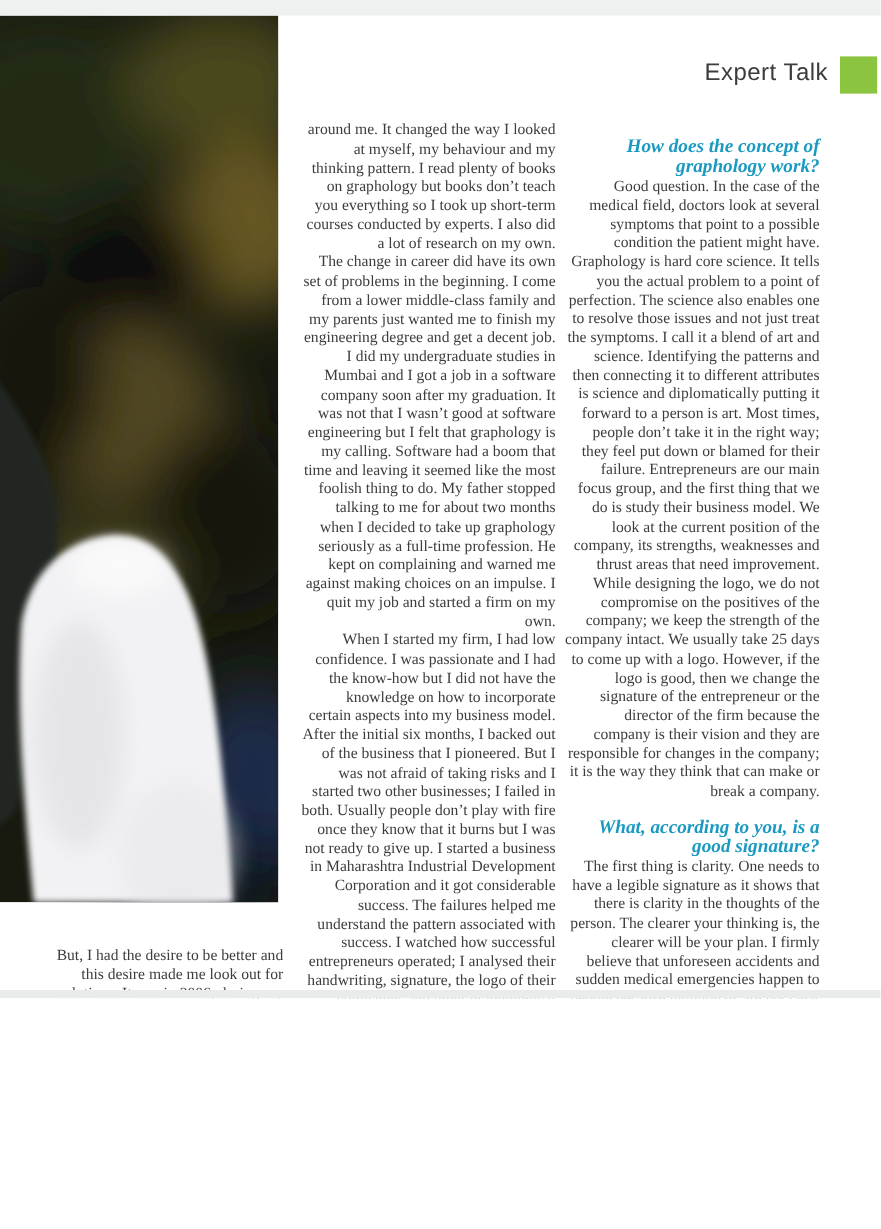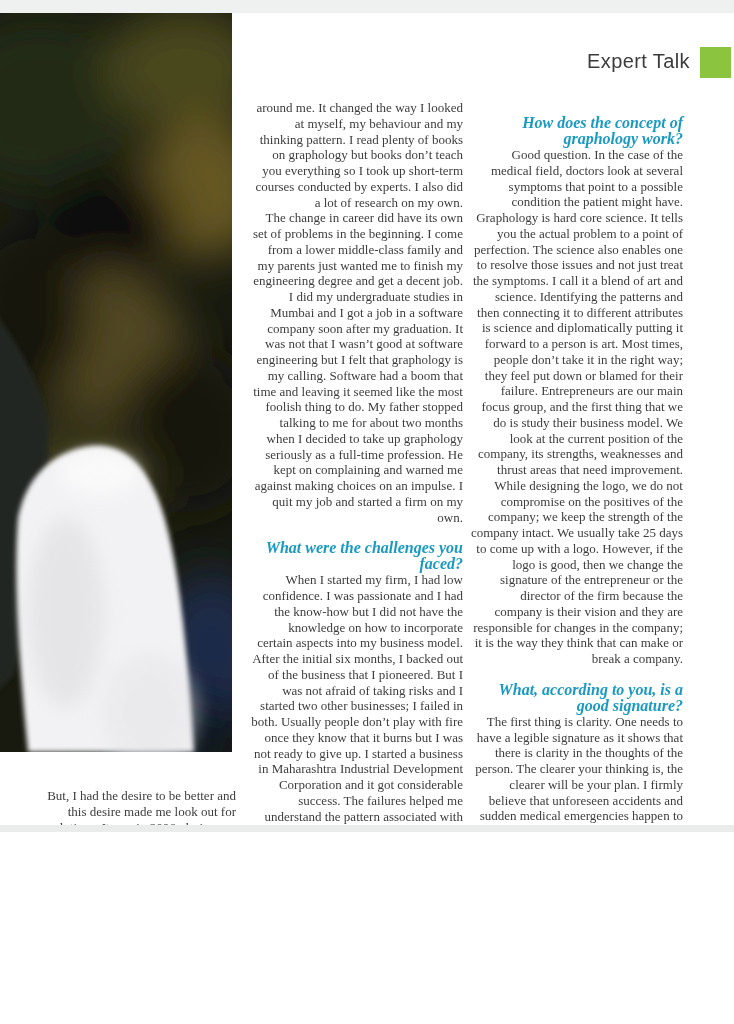--- a/index.html
+++ b/index.html
@@ -83,21 +83,20 @@
       </g>
     </svg>
   </div>
 
   <div class="header-title">Expert Talk</div>
   <div class="accent-square"></div>
 
   <div class="col col-mid">
       <p class="body-para">around me. It changed the way I looked at myself, my behaviour and my thinking pattern. I read plenty of books on graphology but books don’t teach you everything so I took up short-term courses conducted by experts. I also did a lot of research on my own.</p>
       <p class="body-para">The change in career did have its own set of problems in the beginning. I come from a lower middle-class family and my parents just wanted me to finish my engineering degree and get a decent job. I did my undergraduate studies in Mumbai and I got a job in a software company soon after my graduation. It was not that I wasn’t good at software engineering but I felt that graphology is my calling. Software had a boom that time and leaving it seemed like the most foolish thing to do. My father stopped talking to me for about two months when I decided to take up graphology seriously as a full-time profession. He kept on complaining and warned me against making choices on an impulse. I quit my job and started a firm on my own.</p>
-      <h3 class="q-heading">What were the challenges you faced?</h3>
       <p class="body-para">When I started my firm, I had low confidence. I was passionate and I had the know-how but I did not have the knowledge on how to incorporate certain aspects into my business model. After the initial six months, I backed out of the business that I pioneered. But I was not afraid of taking risks and I started two other businesses; I failed in both. Usually people don’t play with fire once they know that it burns but I was not ready to give up. I started a business in Maharashtra Industrial Development Corporation and it got considerable success. The failures helped me understand the pattern associated with success. I watched how successful entrepreneurs operated; I analysed their handwriting, signature, the logo of their companies and other graphological aspects that were associated with their success. It took</p>
     </div>
   <div class="col col-right">
       <h3 class="q-heading">How does the concept of graphology work?</h3>
       <p class="body-para">Good question. In the case of the medical field, doctors look at several symptoms that point to a possible condition the patient might have. Graphology is hard core science. It tells you the actual problem to a point of perfection. The science also enables one to resolve those issues and not just treat the symptoms. I call it a blend of art and science. Identifying the patterns and then connecting it to different attributes is science and diplomatically putting it forward to a person is art. Most times, people don’t take it in the right way; they feel put down or blamed for their failure. Entrepreneurs are our main focus group, and the first thing that we do is study their business model. We look at the current position of the company, its strengths, weaknesses and thrust areas that need improvement. While designing the logo, we do not compromise on the positives of the company; we keep the strength of the company intact. We usually take 25 days to come up with a logo. However, if the logo is good, then we change the signature of the entrepreneur or the director of the firm because the company is their vision and they are responsible for changes in the company; it is the way they think that can make or break a company.</p>
       <h3 class="q-heading">What, according to you, is a good signature?</h3>
       <p class="body-para">The first thing is clarity. One needs to have a legible signature as it shows that there is clarity in the thoughts of the person. The clearer your thinking is, the clearer will be your plan. I firmly believe that unforeseen accidents and sudden medical emergencies happen to people because individuals are not clear about what they want. An unclear signature means that you are not effectively communicating with the universe. The</p>
     </div>
   <div class="col col-left">
       <p class="body-para">But, I had the desire to be better and this desire made me look out for solutions. It was in 2006, during my final year that I came across graphology. Initially, it started off as an interest but as I delved deeper, I realised that I started understanding myself better—the way I behave, why I behave the way I do and my emotional drifts. I also started to understand the people</p>

